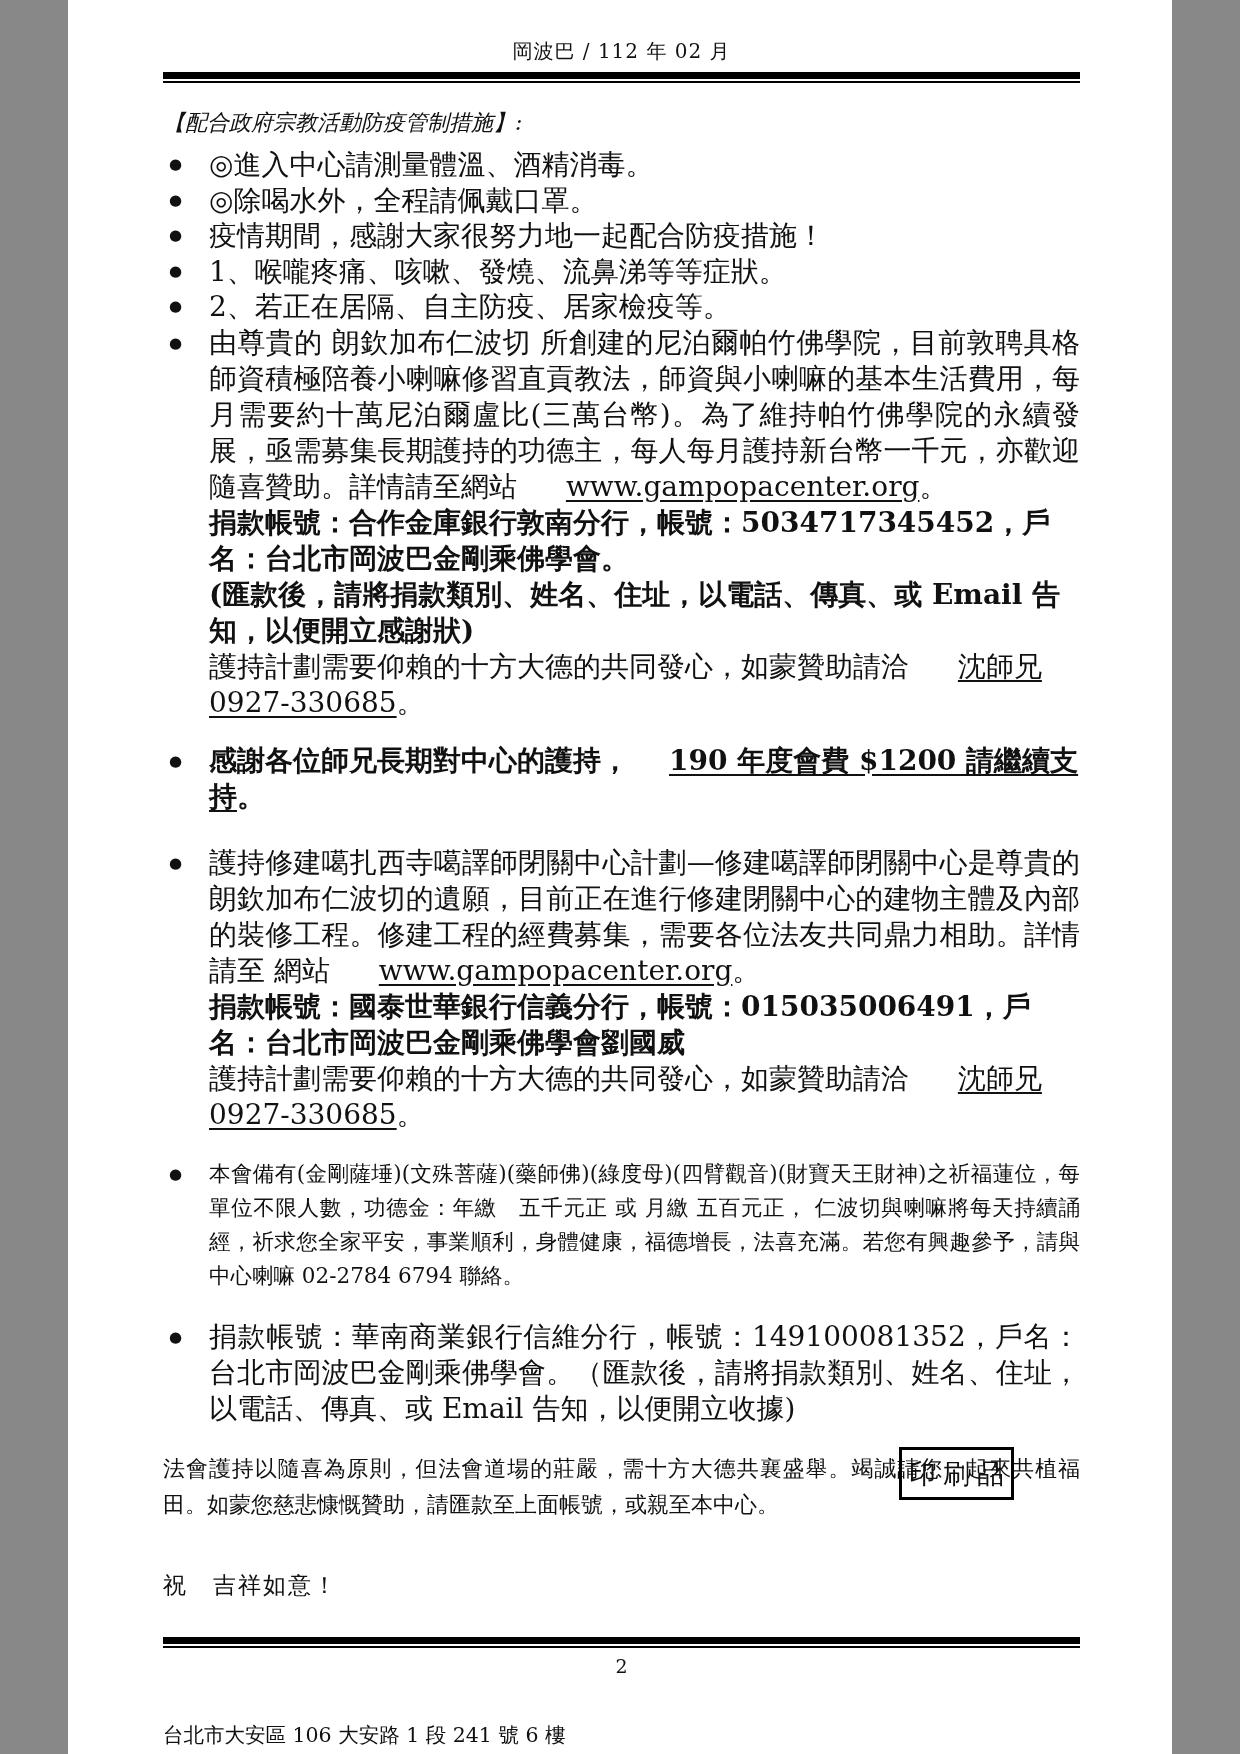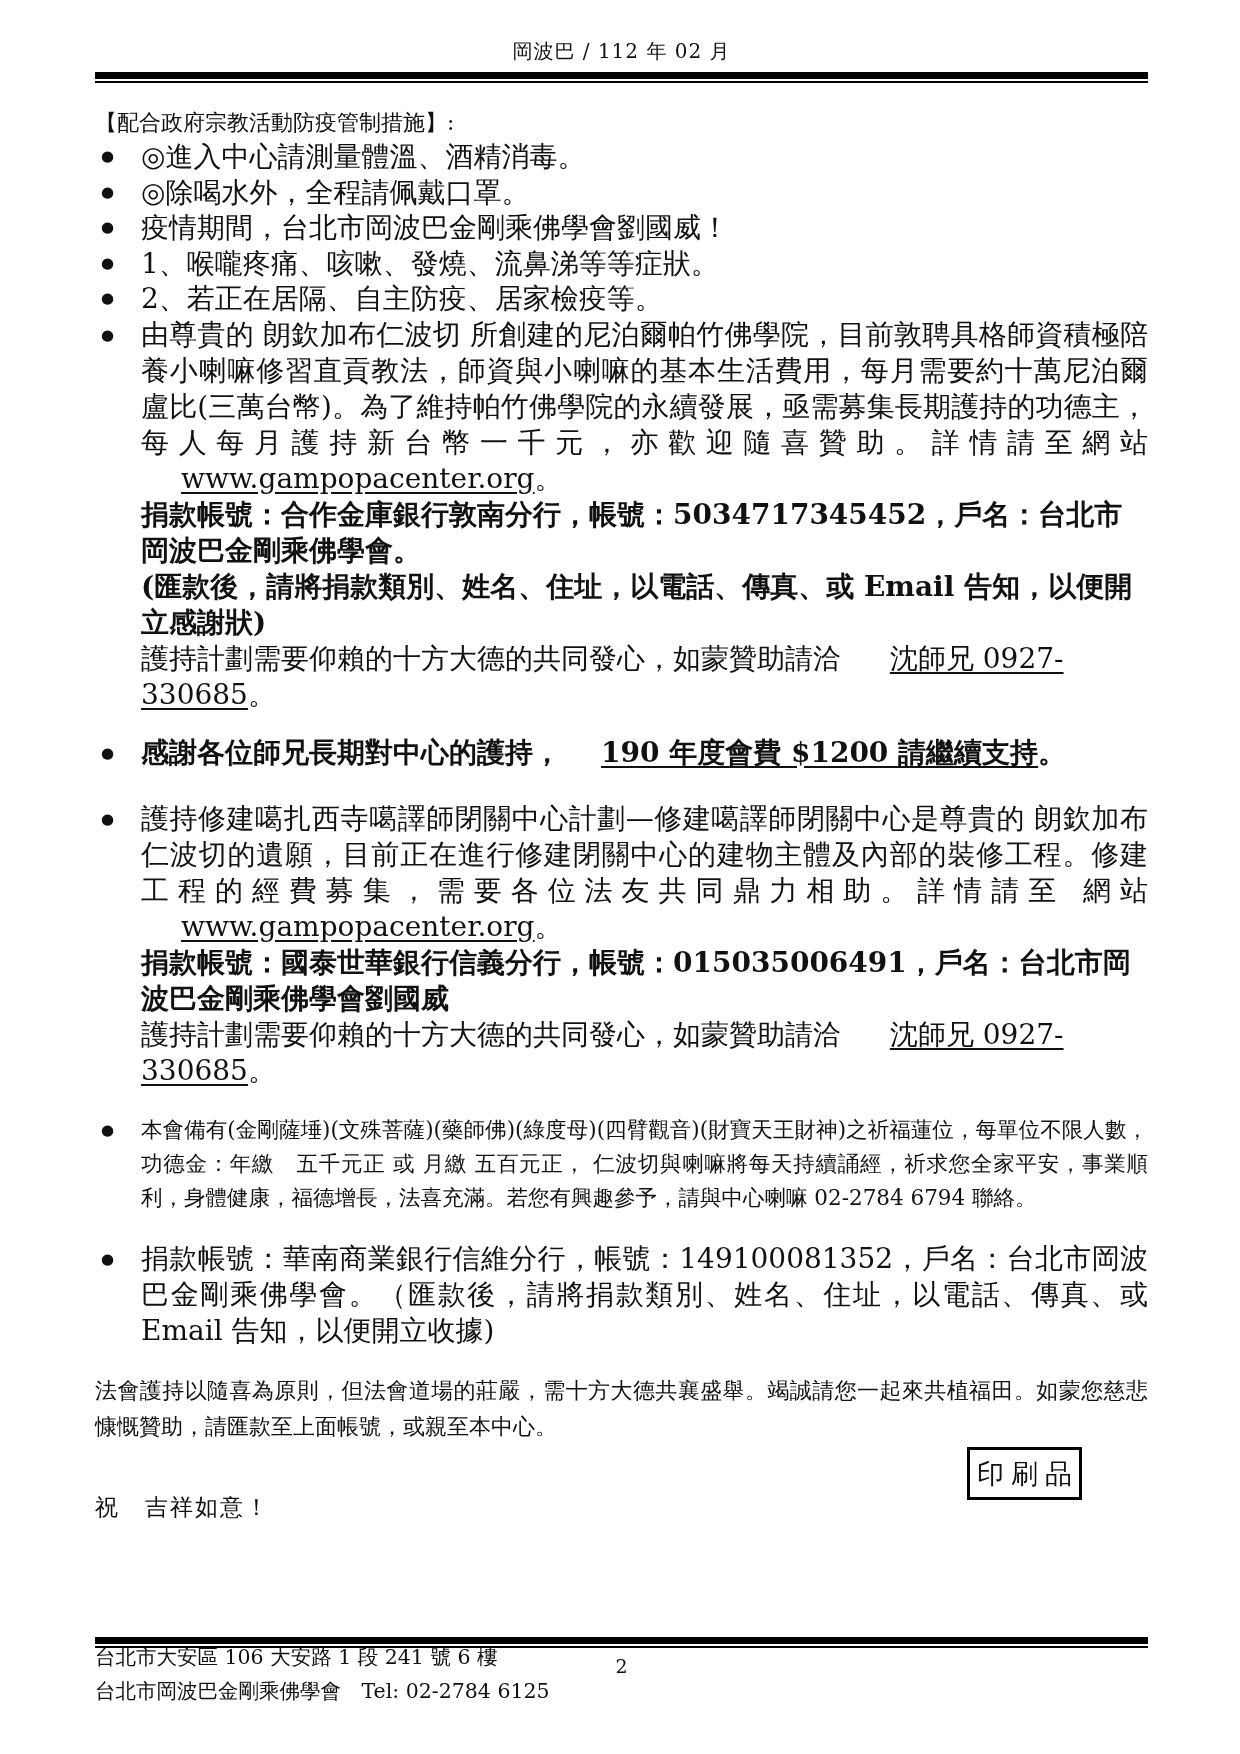--- a/index.html
+++ b/index.html
@@ -1,32 +1,32 @@
 <!DOCTYPE html>
 <html><head>
 <meta charset="utf-8">
 <style>
   html,body{margin:0;padding:0;background:#888;}
   .page{
     position:relative;
-    width:1240px;height:1754px;
+    width:1104px;height:1754px;
     margin:0 auto;
     background:#ffffff;
     color:#111;
     font-family:"DejaVu Serif","Liberation Serif",serif;
     box-sizing:border-box;
     padding:36px 92px 0 95px;
     overflow:hidden;
   }
   .hdr-title{text-align:center;font-size:20px;line-height:30px;letter-spacing:1px;}
   .rule{margin-top:6px;}
   .rule .thick{height:7px;background:#000;}
   .rule .thin{height:2px;background:#000;margin-top:2px;}
 
-  .sec-title{font-size:22px;line-height:32px;margin:24px 0 0 0;font-weight:normal;}
+  .sec-title{font-size:22px;line-height:32px;margin:24px 0 8px 0;font-weight:normal;font-style:italic;}
   .line-title{font-size:22px;line-height:35px;margin:0;}
 
   ul.blist{list-style:none;margin:0;padding:0;}
   ul.blist li{display:flex;align-items:flex-start;}
   .dot{flex:none;width:40px;padding-left:6px;font-size:15px;line-height:35px;}
   .content{flex:1;font-size:28px;line-height:35.5px;}
   .content p{margin:0;}
   .just{text-align:justify;}
   .bold{font-weight:bold;}
   .u{text-decoration:underline;color:inherit;text-underline-offset:4px;margin-left:40px;}
@@ -76,21 +76,21 @@
     <li>
       <span class="dot">●</span>
       <span class="content">◎進入中心請測量體溫、酒精消毒。</span>
     </li>
     <li>
       <span class="dot">●</span>
       <span class="content">◎除喝水外，全程請佩戴口罩。</span>
     </li>
     <li>
       <span class="dot">●</span>
-      <span class="content">疫情期間，台北市岡波巴金剛乘佛學會劉國威！</span>
+      <span class="content">疫情期間，感謝大家很努力地一起配合防疫措施！</span>
     </li>
   </ul>
 
 
   <ul class="blist">
     <li>
       <span class="dot">●</span>
       <span class="content">1、喉嚨疼痛、咳嗽、發燒、流鼻涕等等症狀。</span>
     </li>
     <li>

